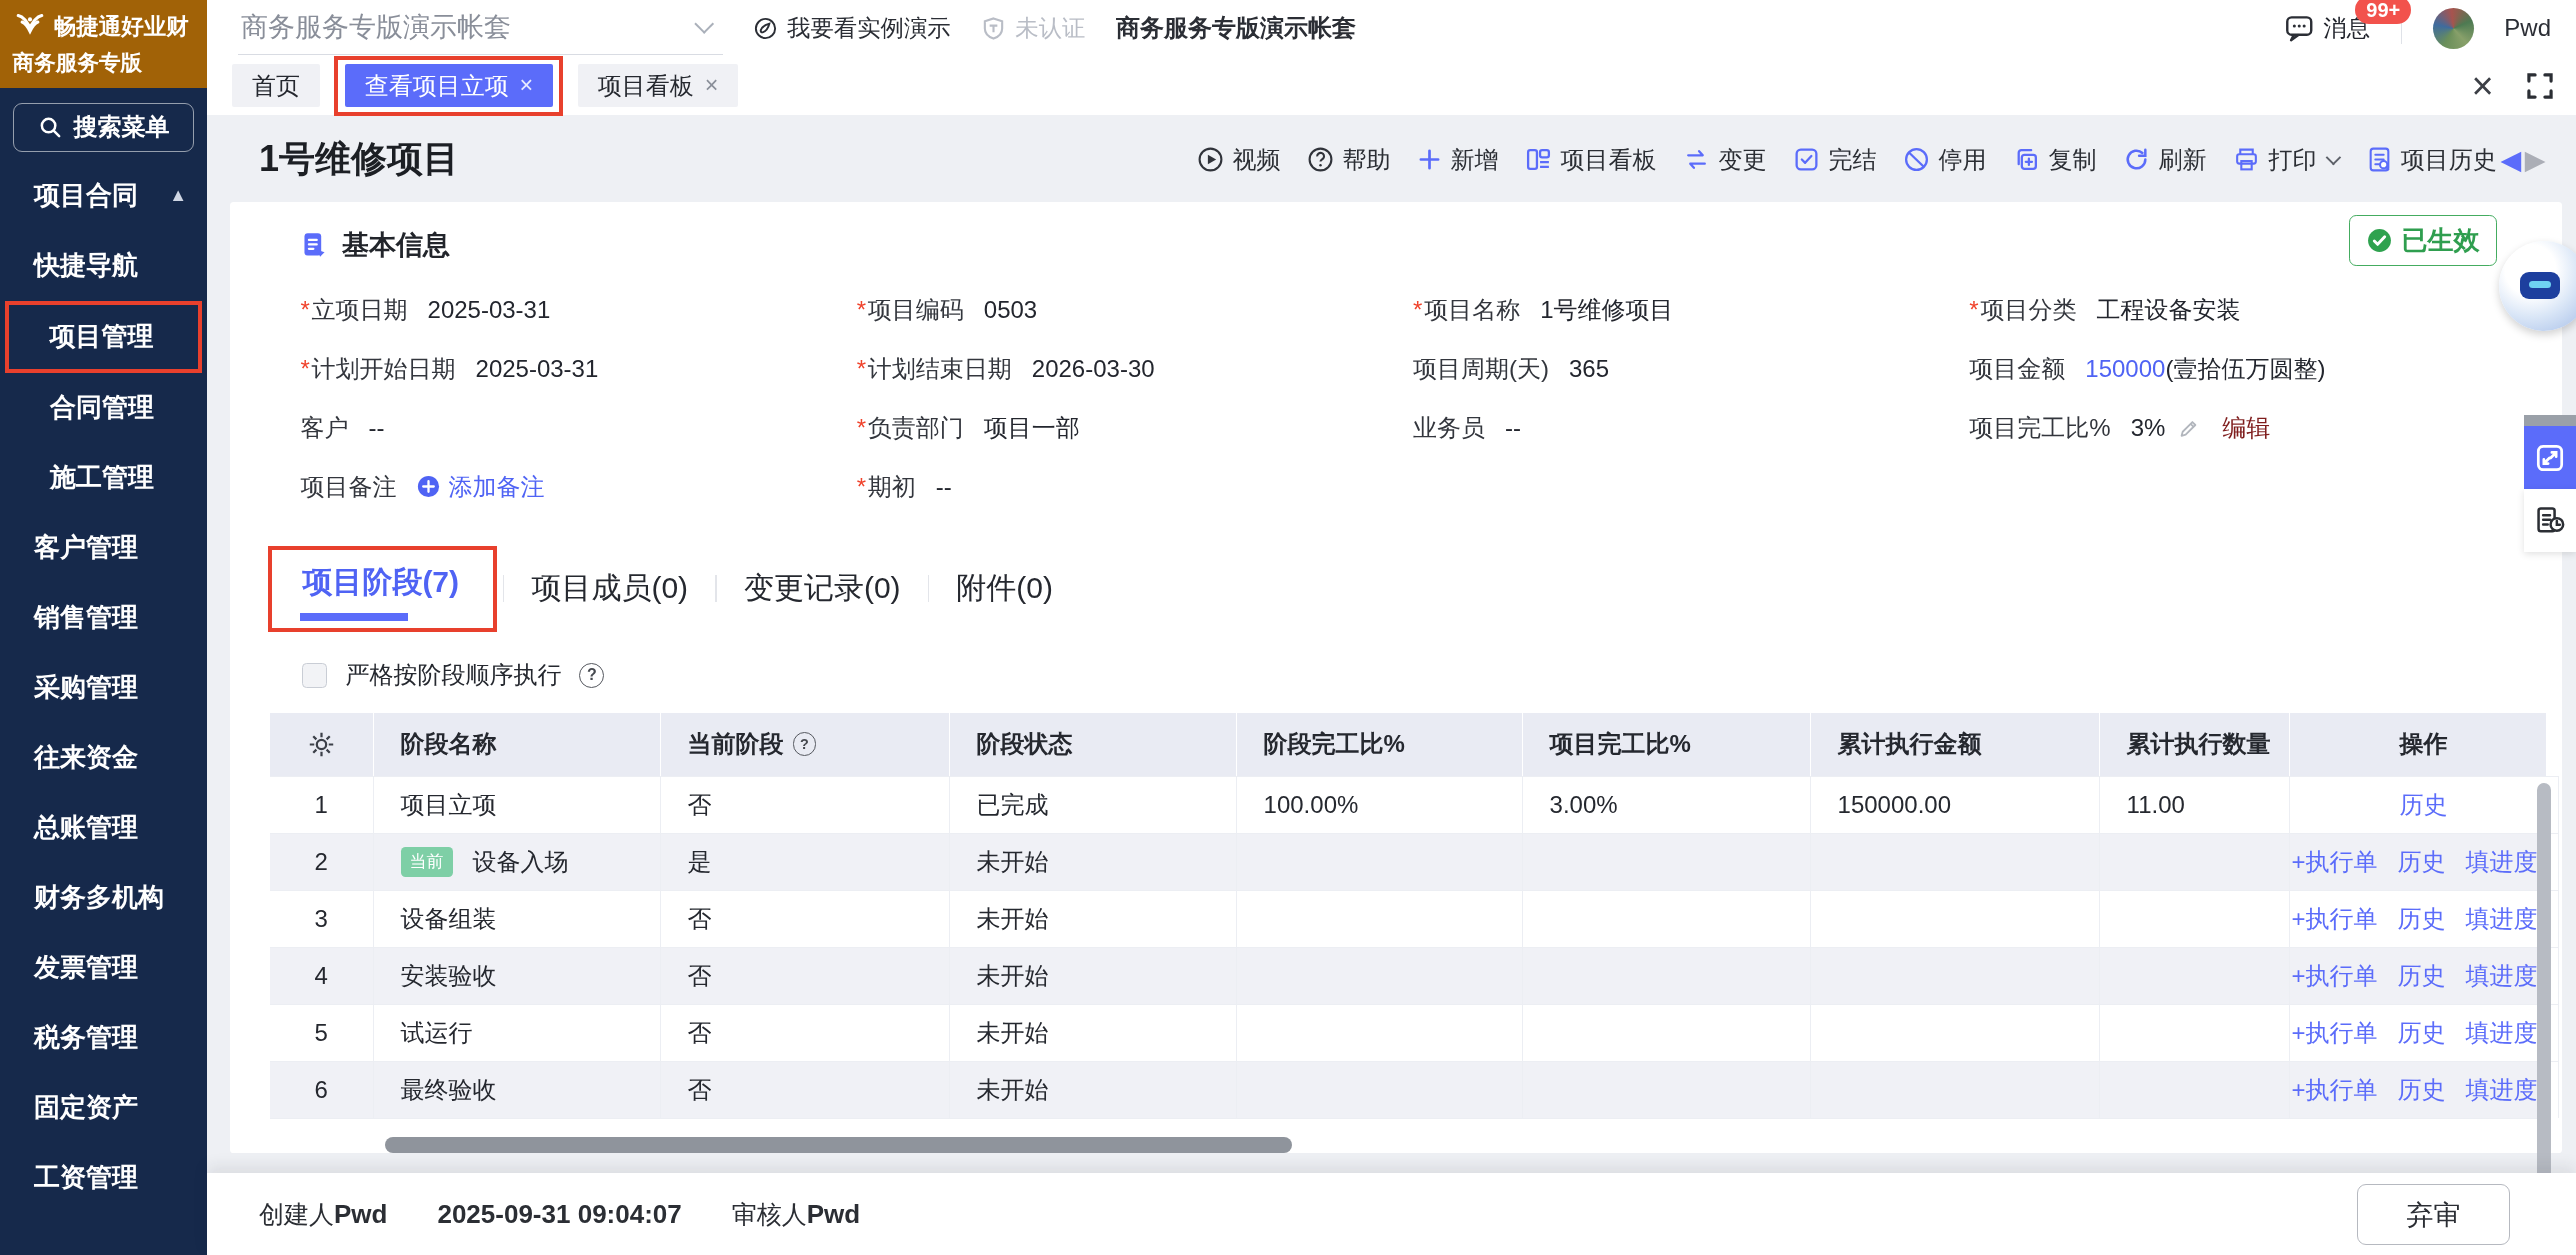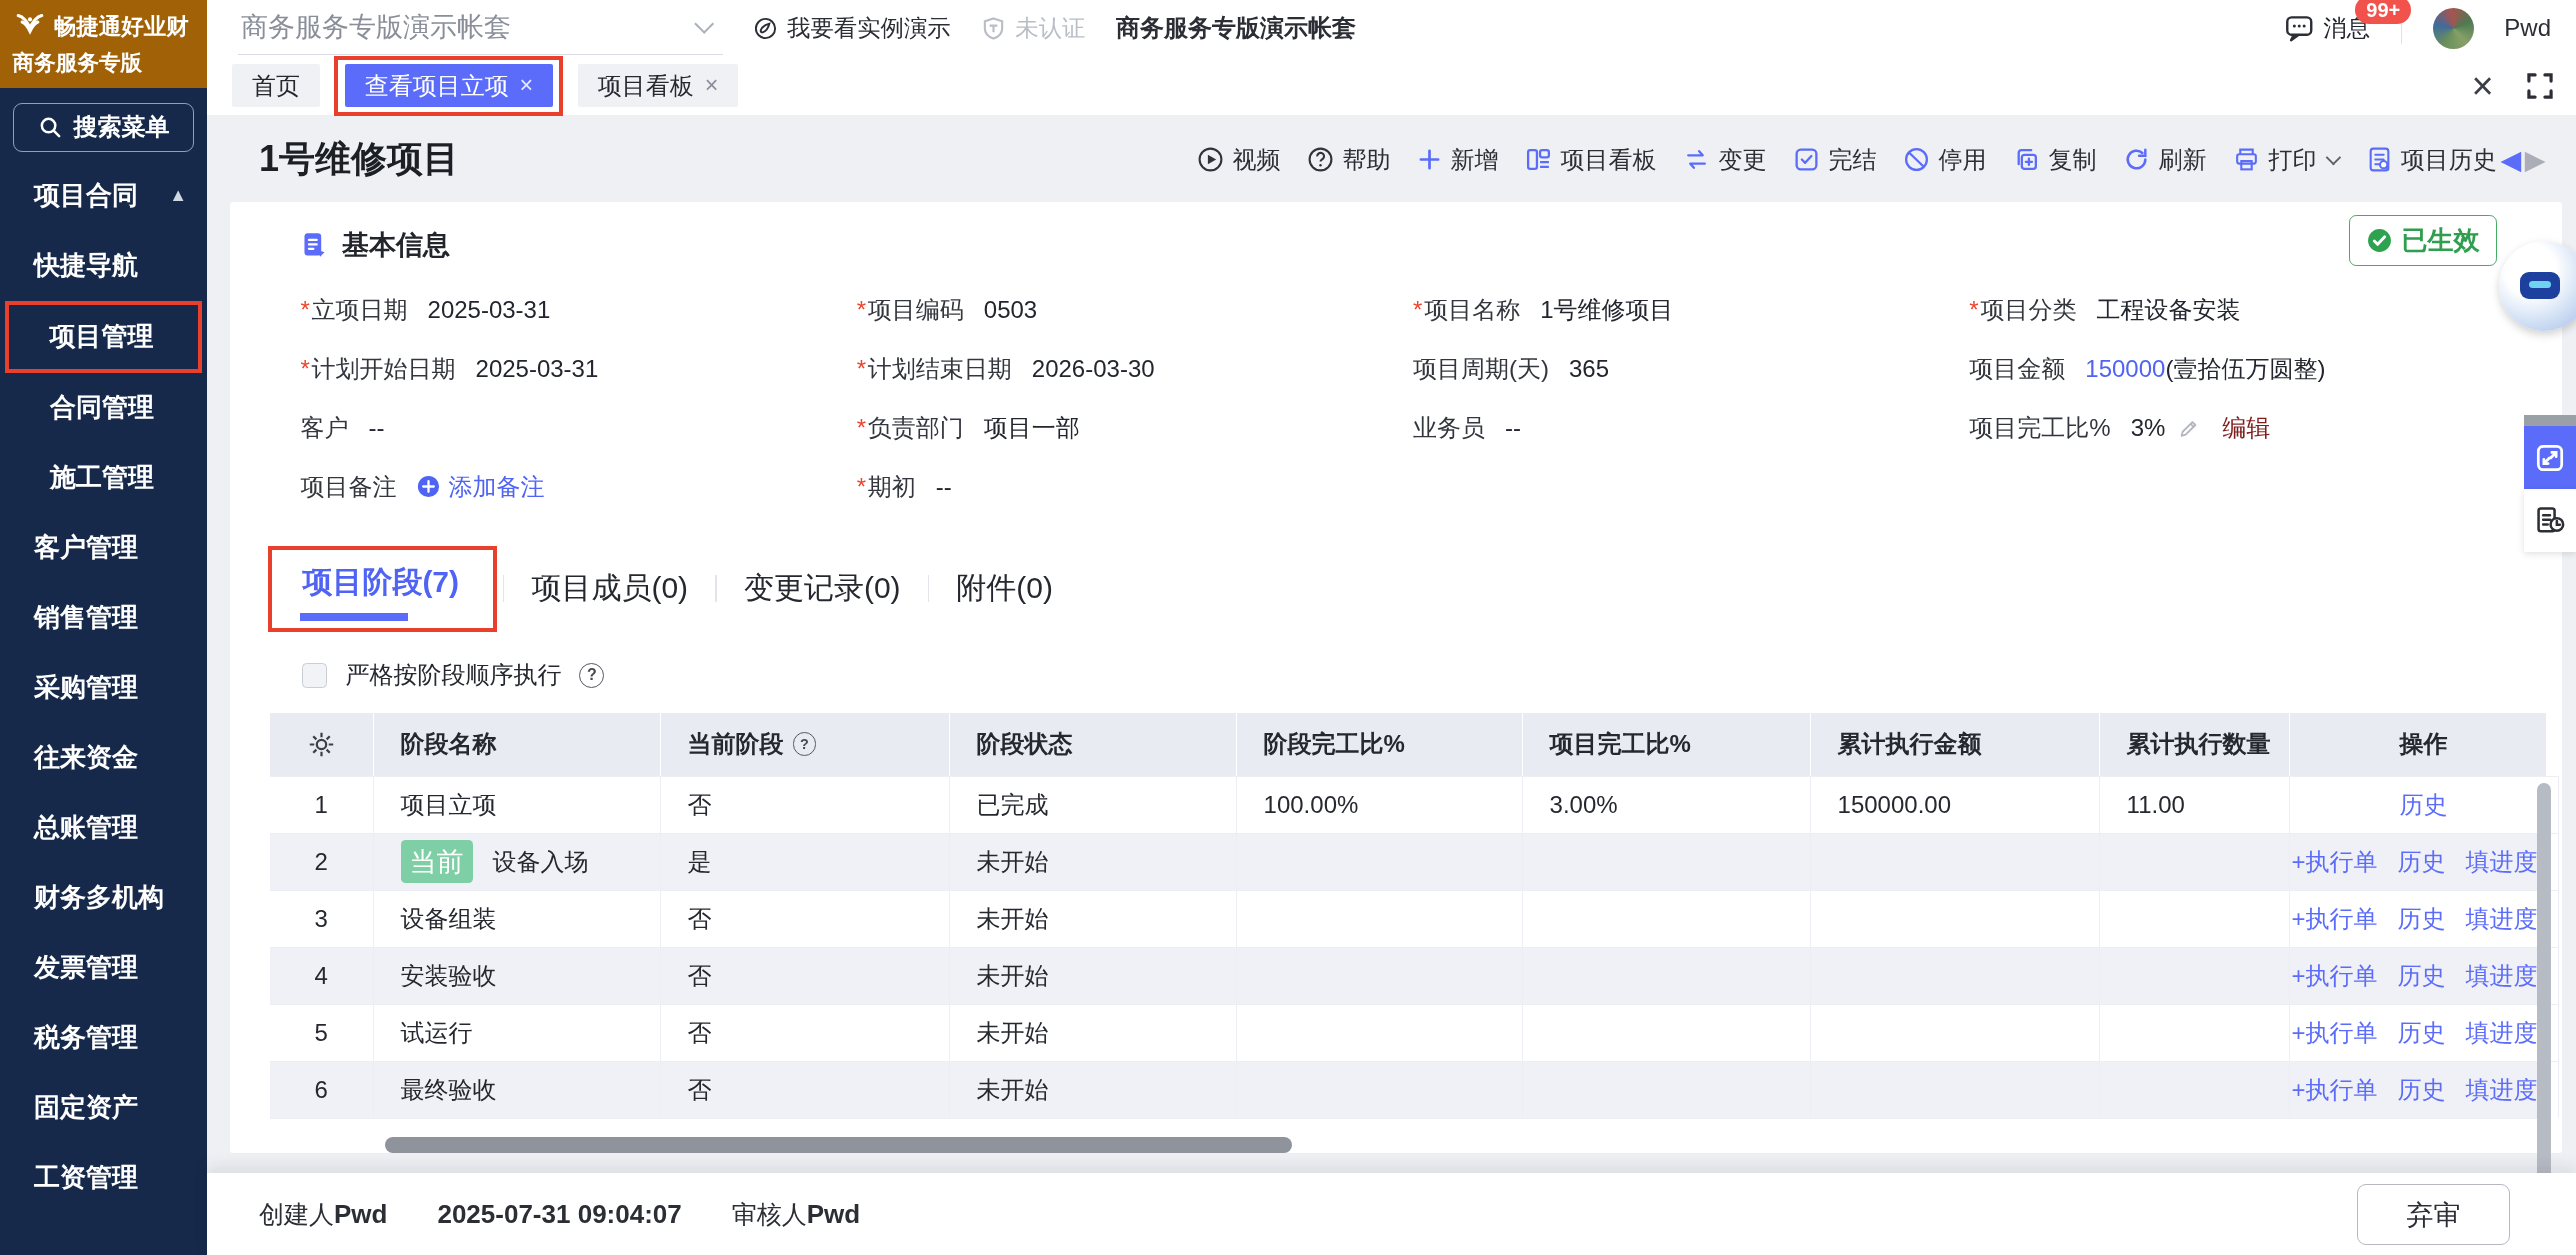--- a/index.html
+++ b/index.html
@@ -92,21 +92,21 @@
   .thead { background:#e9ebf3; }
   .tcell { flex:0 0 auto; display:flex; align-items:center; padding:0 0 0 27px; font-size:24px; border-right:1.8px solid #fff; height:63px; color:#25282f; font-weight:bold; gap:9px; white-space:nowrap; overflow:hidden; }
   .tbody .tcell { font-weight:normal; border-right:1.8px solid #eceef3; border-top:1.8px solid #eceef3; height:57px; }
   .tbody .trow.striped { background:#f0f1f6; }
   .c0 { width:104px; justify-content:center; padding-left:0; }
   .c1 { width:287px; } .c2 { width:289px; } .c3 { width:287px; } .c4 { width:286px; }
   .c5 { width:288px; } .c6 { width:289px; } .c7 { width:190px; }
   .c8 { width:269px; justify-content:center; padding-left:0; }
   .c8.ops-right { justify-content:flex-end; padding-right:20px; gap:20px; }
   .op-link { color:#5b6cfa; cursor:pointer; white-space:nowrap; }
-  .cur-badge { background:#7ecfa6; color:#fff; font-size:27px; padding:3.6px 9px; border-radius:4.5px; margin-right:10.8px; }
+  .cur-badge { background:#7ecfa6; color:#fff; font-size:17px; padding:3.6px 9px; border-radius:4.5px; margin-right:10.8px; }
   .sliver { height:12.6px; border-top:1.8px solid #eceef3; }
   .h-scroll { position:relative; height:16px; margin:7.2px 0 12.6px; }
   .h-thumb { position:absolute; left:115px; top:0; width:907px; height:16px; background:#8f949c; border-radius:8px; cursor:pointer; }
   .v-scroll { position:absolute; right:-5.4px; top:70px; width:14.4px; height:467px; background:#b7bbc3; border-radius:7.2px; cursor:pointer; }
 
   
   .footer { position:absolute; left:207px; right:0; bottom:0; height:83px; background:#fff; box-shadow:0 -7.2px 14.4px rgba(31,35,41,.09); display:flex; align-items:center; padding:0 66px 0 52px; gap:50px; z-index:6; }
   .f-item { font-size:25px; color:#2b2e34; display:flex; align-items:center; }
   .f-item b { font-size:26px; }
   .f-spacer { flex:1; }
@@ -649,21 +649,21 @@
     </div>
   </div>
 </div>
 
 <div class="footer">
   <div class="f-item">
       <span>创建人</span>
       <b>Pwd</b>
     </div>
   <div class="f-item">
-      <b>2025-07-31 09:04:07</b>
+      <b>2025-09-31 09:04:07</b>
     </div>
   <div class="f-item">
       <span>审核人</span>
       <b>Pwd</b>
     </div>
   <div class="f-spacer"></div>
   <button class="abandon-btn">弃审</button>
 </div>
 
 <div class="robot">

